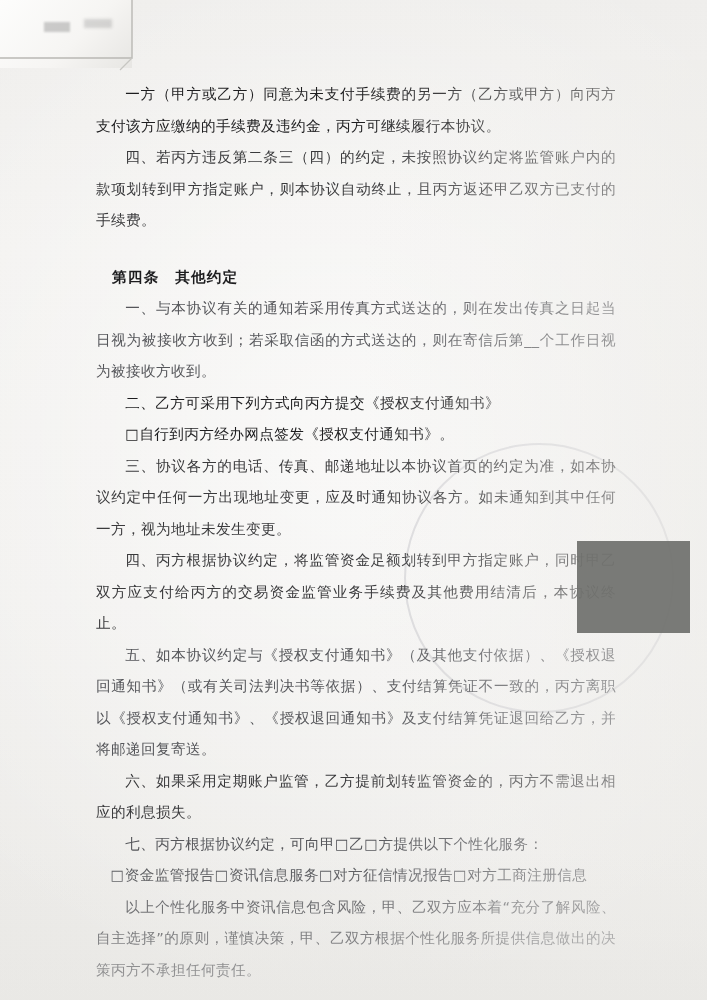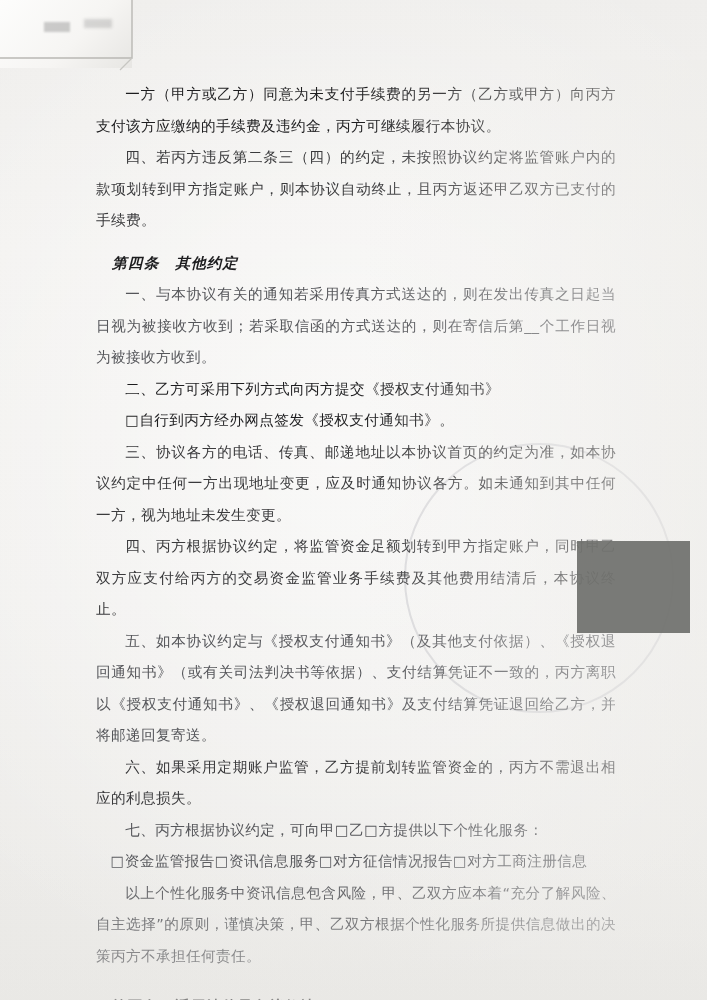--- a/index.html
+++ b/index.html
@@ -121,21 +121,21 @@
     margin: 0 0 0 0;
     white-space: pre-wrap;
   }
   .indent2 { text-indent: 2em; }
   .indent1 { text-indent: 1em; }
 
   .heading {
     font-weight: bold;
     letter-spacing: 1.2px;
   }
-  .heading-4 { text-indent: 1.1em; margin-top: 6px; font-style: italic; }
+  .heading-4 { text-indent: 1.1em; margin-top: 20px; }
   .heading-5 { text-indent: 1.1em; margin-top: 10px; }
 
   .faded-1 { color: #3a3a3c; }
   .faded-2 { color: #55565a; }
 
   .spacer-sm { height: 5px; }
   .spacer-md { height: 9px; }
 
   
   #wash {

